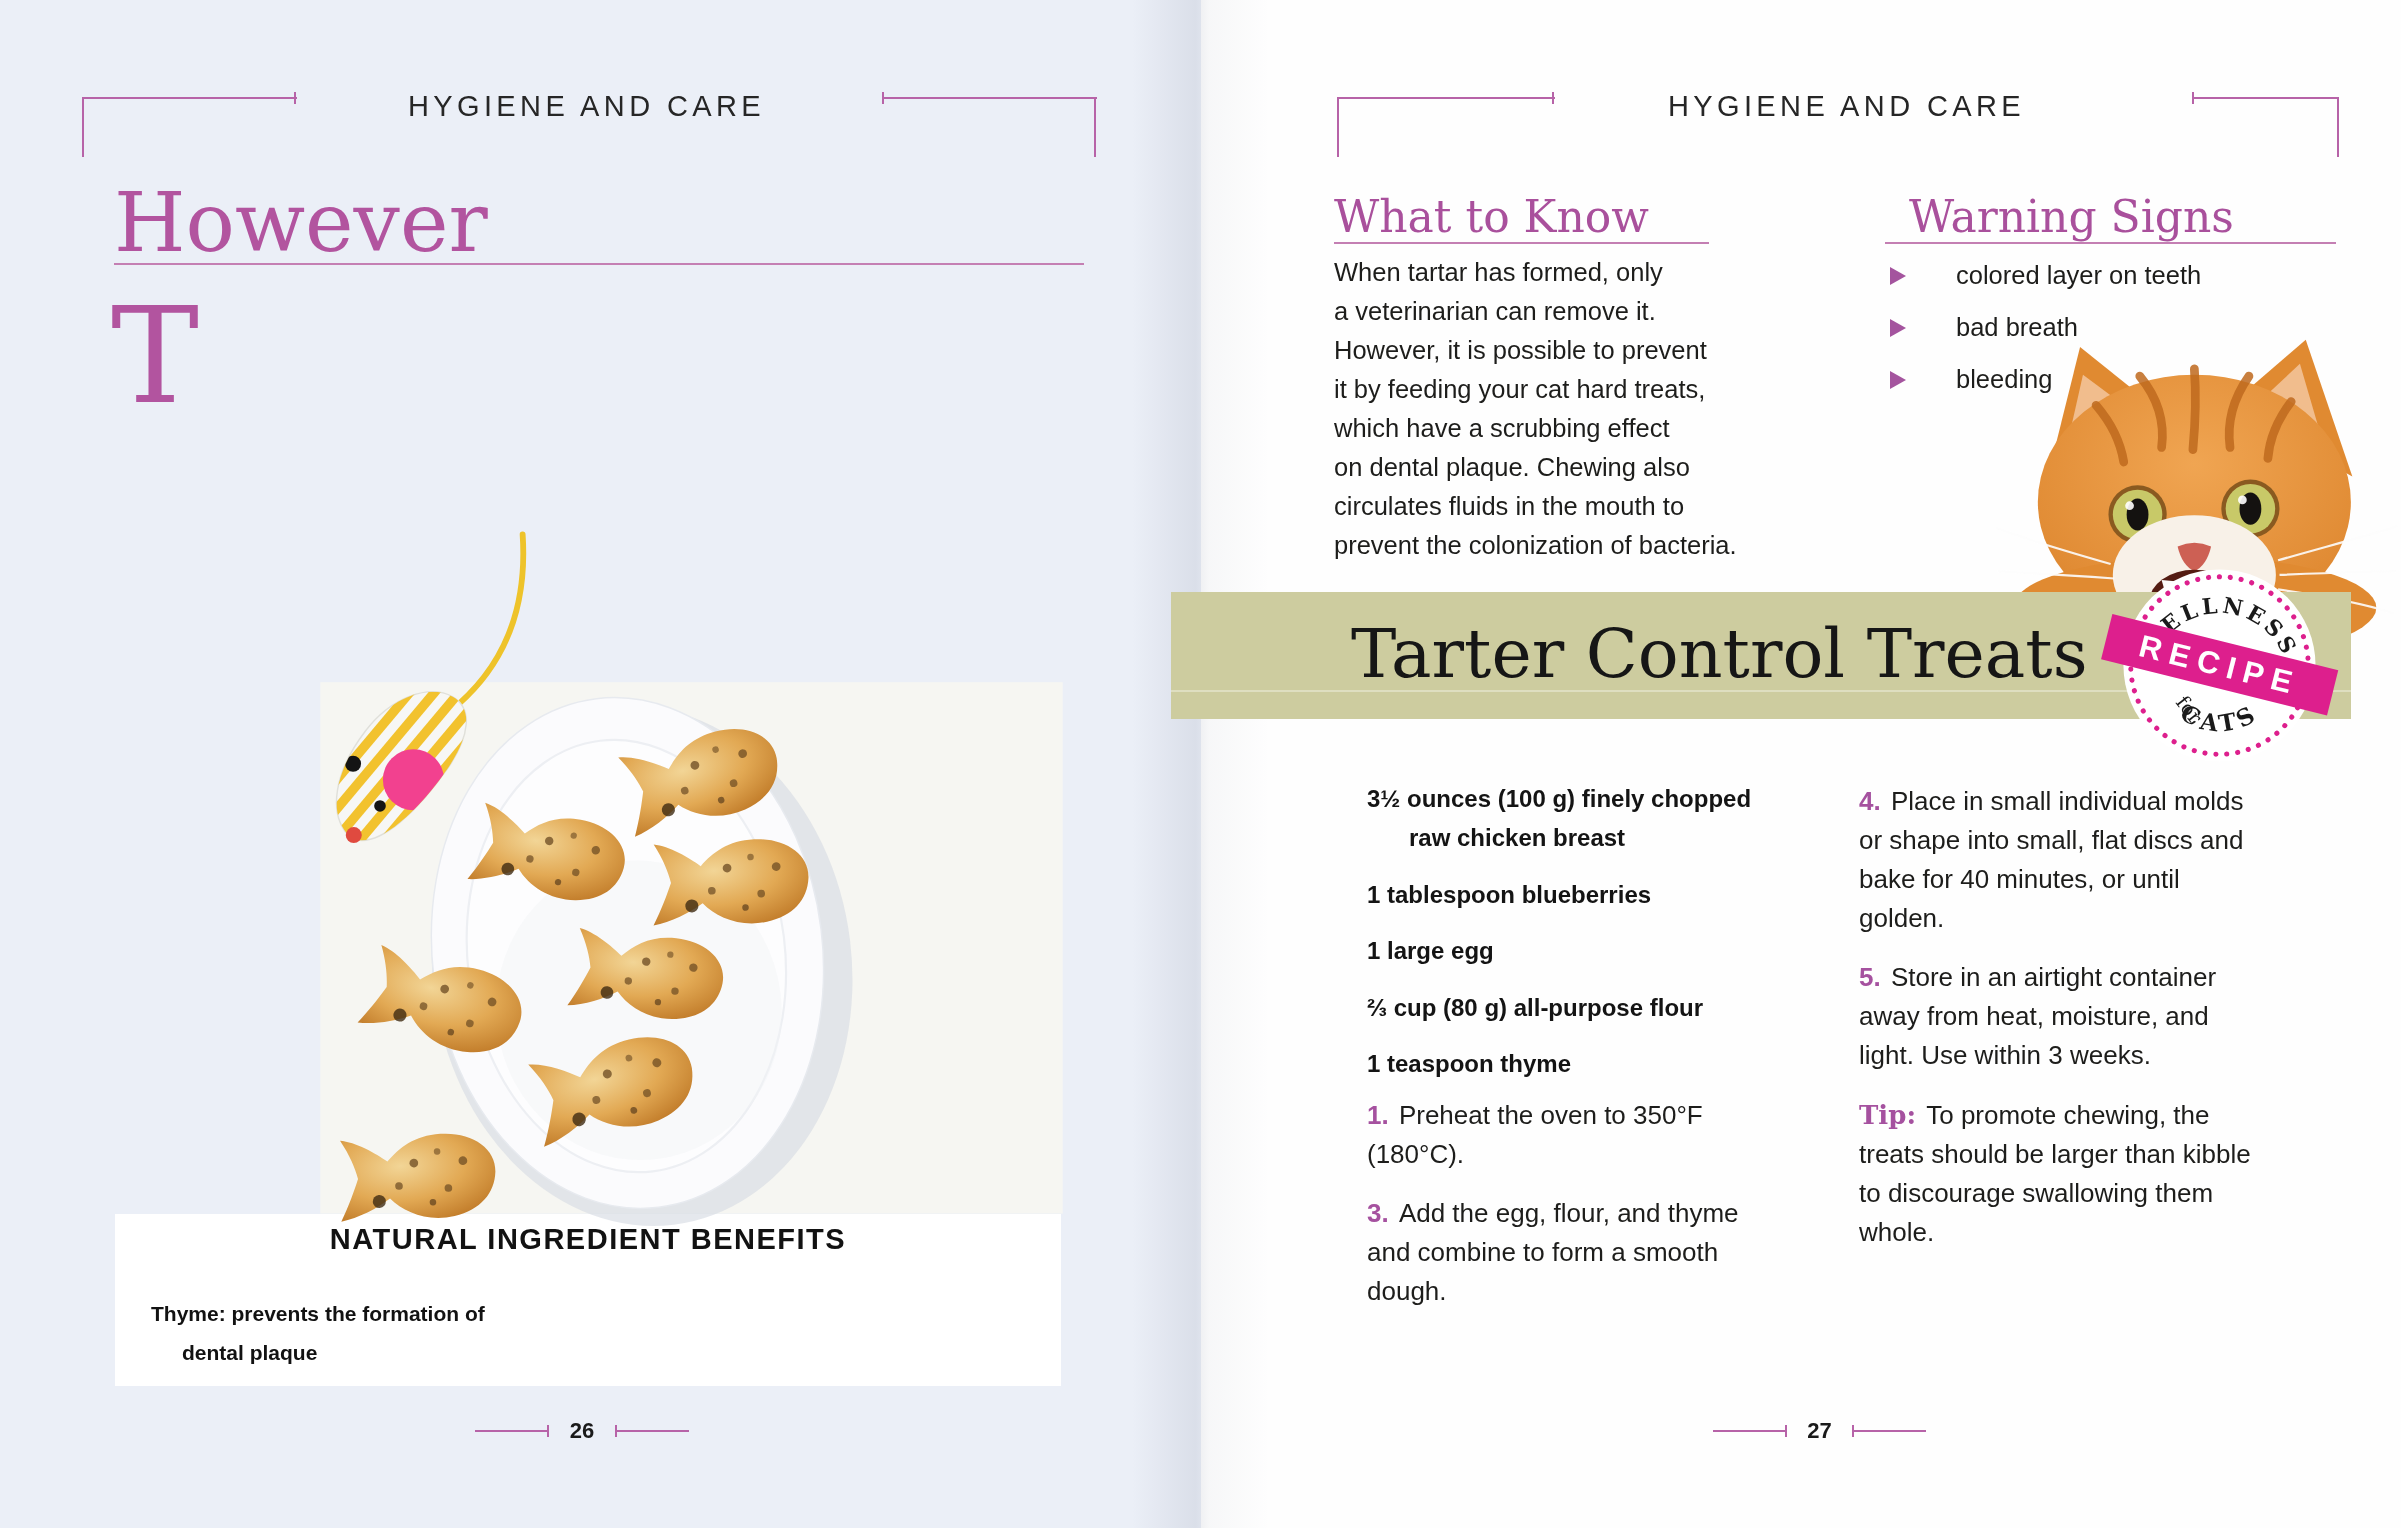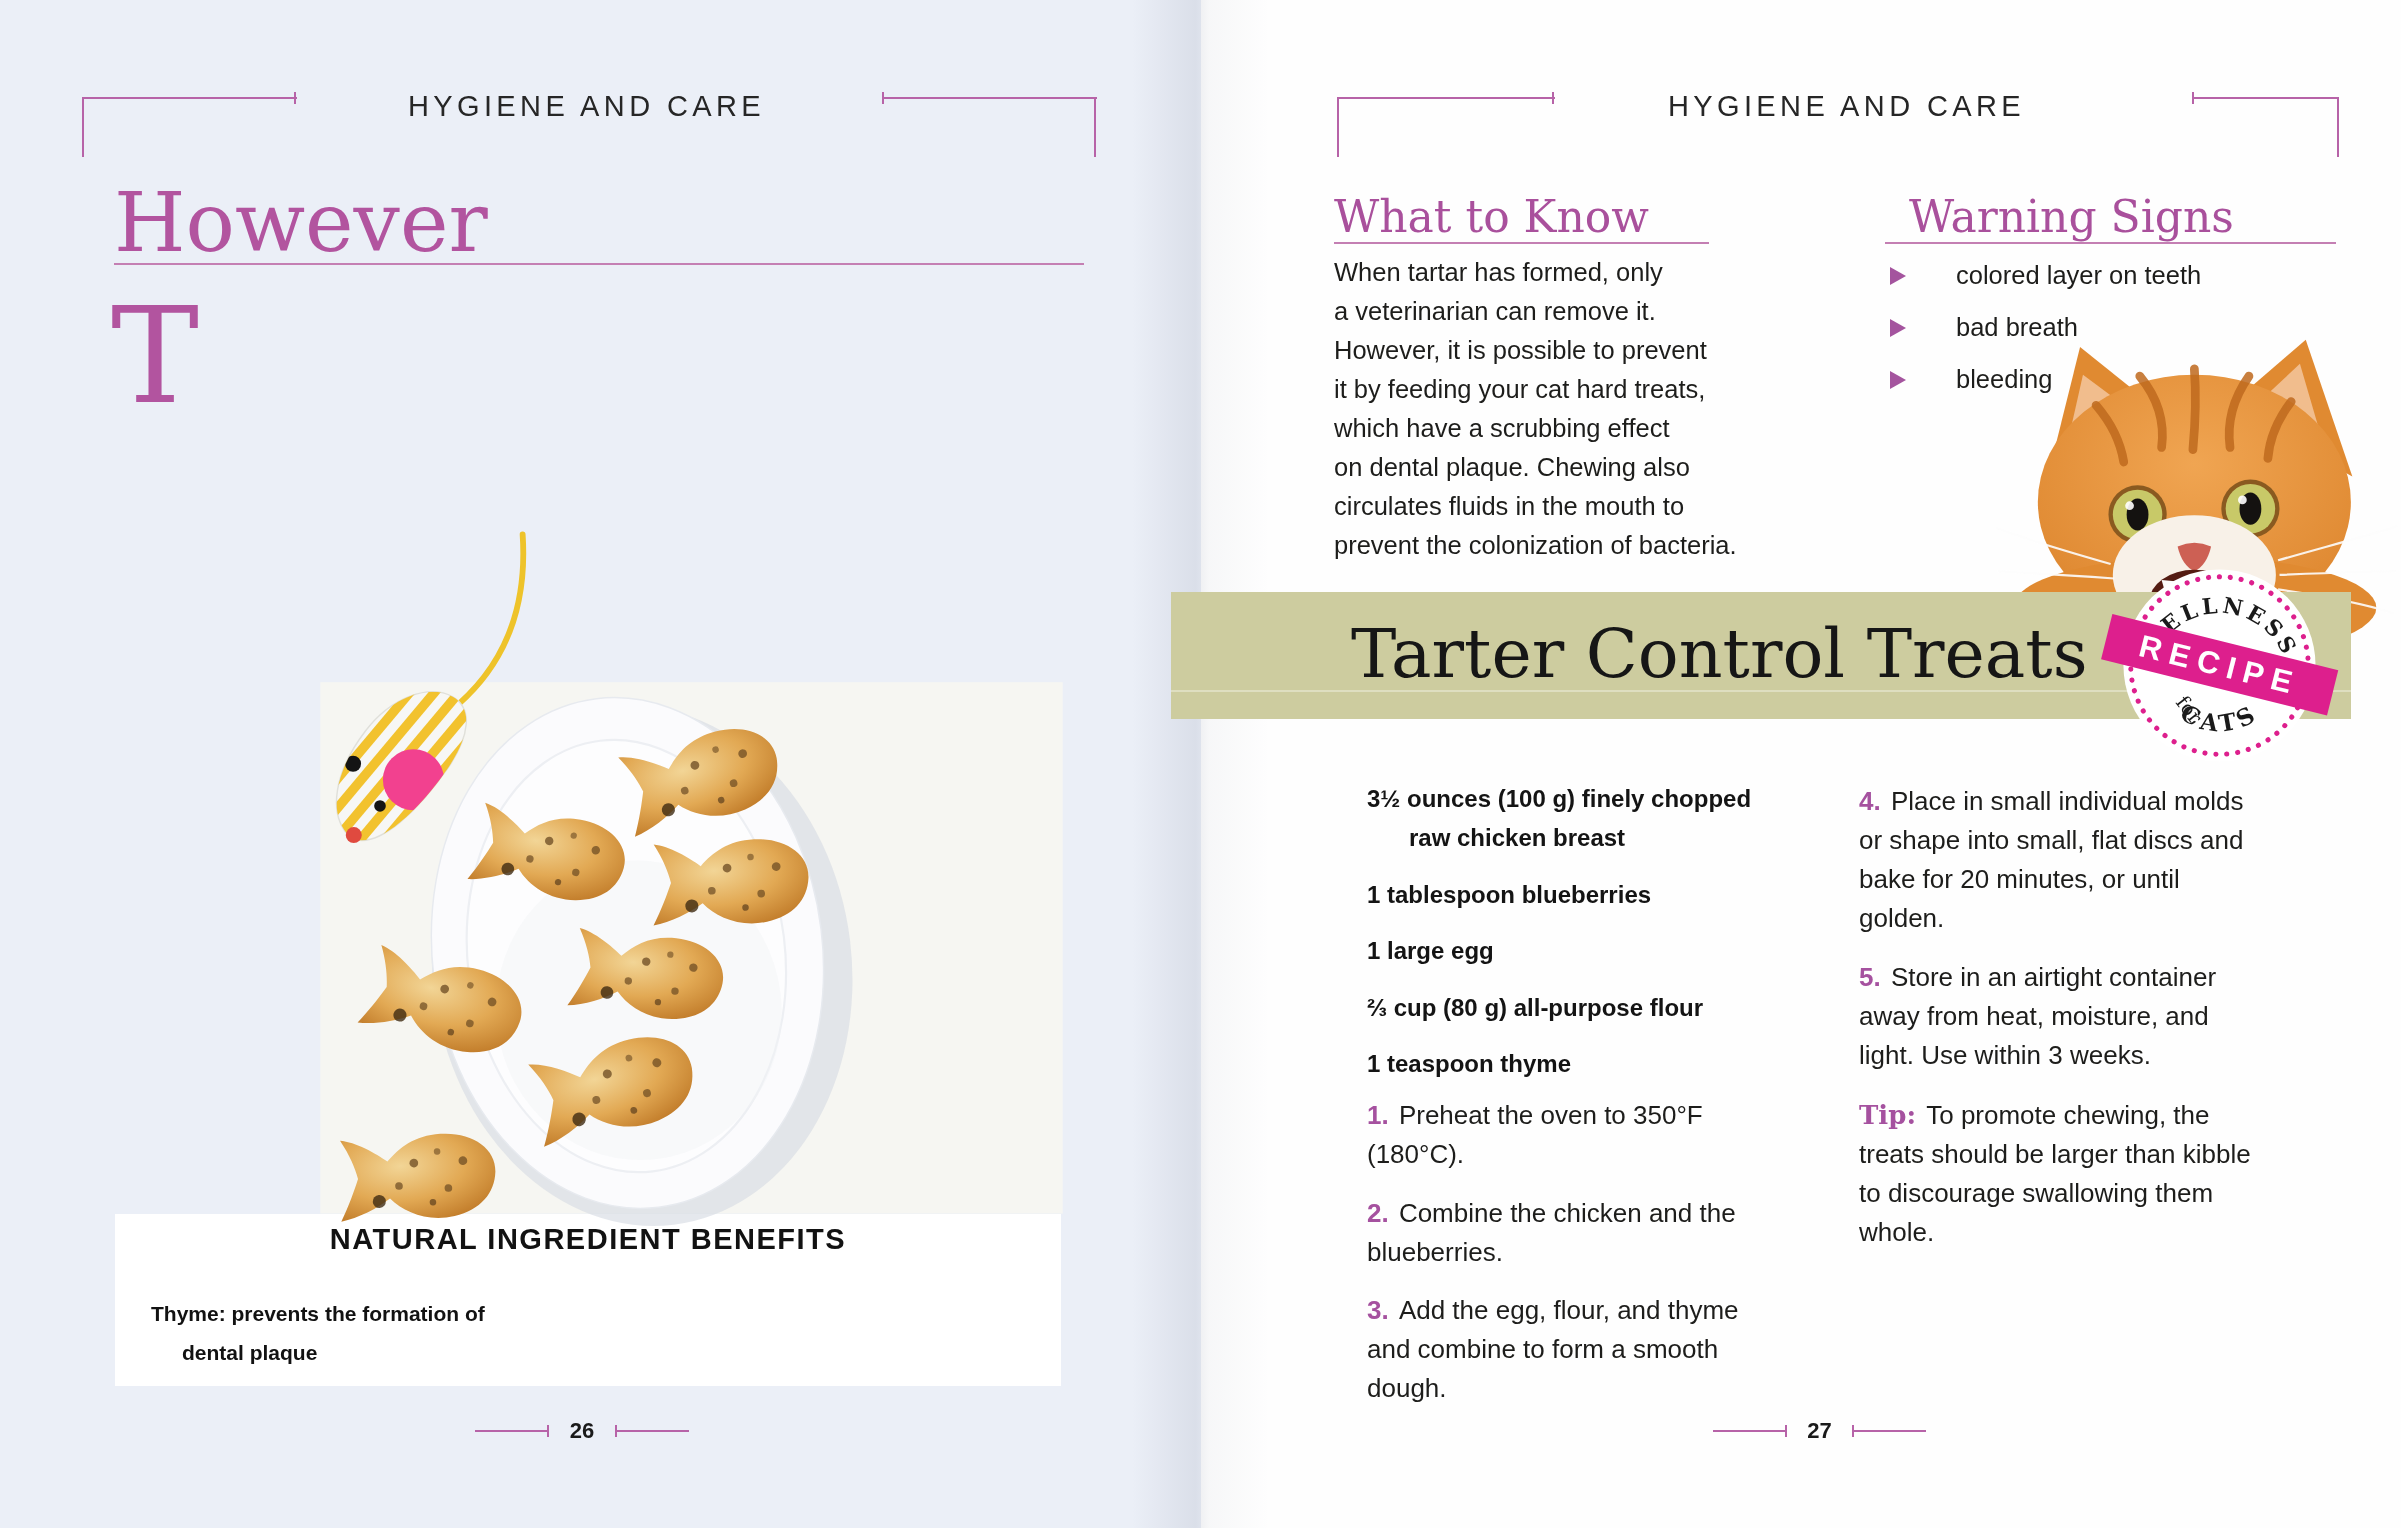--- a/index.html
+++ b/index.html
@@ -324,35 +324,31 @@
 
       </div>
   </div>
 
   <div class="abs" style="left:1367px;top:1096px;width:480px;">
     <div class="step">
         <span class="step-num">1.</span><span class="step-text">Preheat the oven to 350°F
 (180°C).</span>
       </div>
       <div class="step">
-        <span class="step-num">2.</span><span class="step-text">Combine the chicken and the
-blueberries.</span>
-      </div>
-      <div class="step">
         <span class="step-num">3.</span><span class="step-text">Add the egg, flour, and thyme
 and combine to form a smooth
 dough.</span>
       </div>
   </div>
 
   <div class="abs col2" style="left:1859px;top:782px;width:509px;">
     <div class="step">
         <span class="step-num">4.</span><span class="step-text">Place in small individual molds
 or shape into small, flat discs and
-bake for 20 minutes, or until
+bake for 40 minutes, or until
 golden.</span>
       </div>
       <div class="step">
         <span class="step-num">5.</span><span class="step-text">Store in an airtight container
 away from heat, moisture, and
 light. Use within 3 weeks.</span>
       </div>
     <div class="step">
       <span class="tip-label">Tip:</span><span class="step-text">To promote chewing, the
 treats should be larger than kibble

